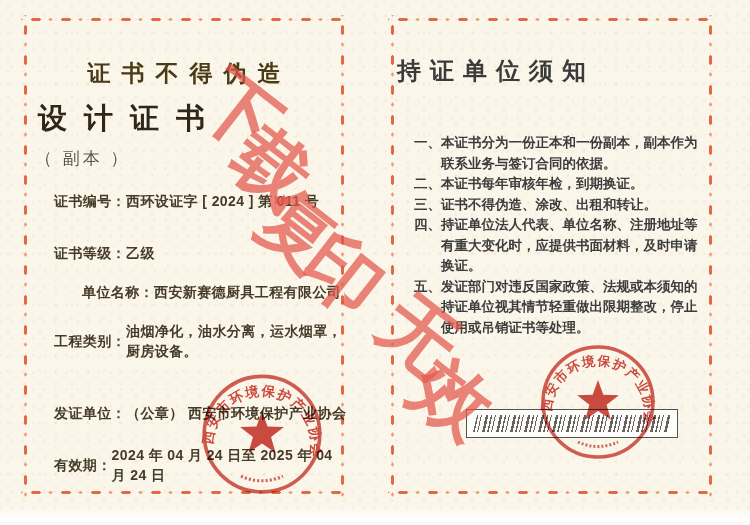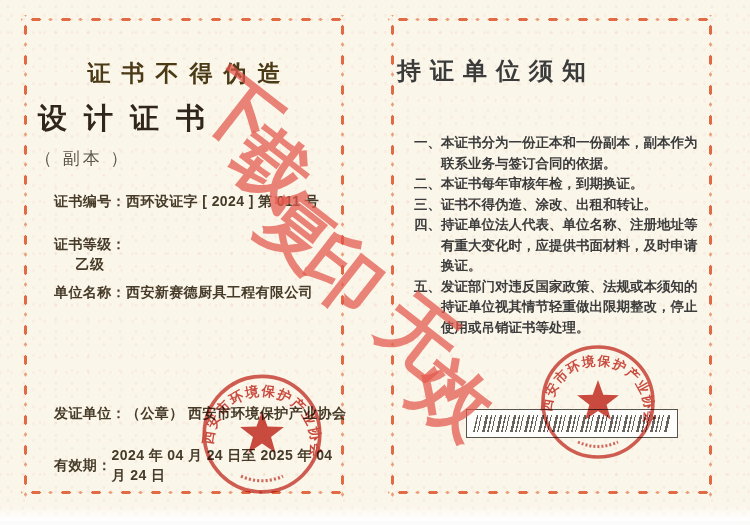--- a/index.html
+++ b/index.html
@@ -55,23 +55,23 @@
   .t2{position:absolute;left:0;right:0;top:84px;text-align:left;
       font-size:29px;font-weight:700;letter-spacing:17px;color:#31261a;text-indent:17px;}
   .sub{position:absolute;left:14px;right:0;top:132px;text-align:left;
       font-size:17px;color:#5d564c;letter-spacing:3px;}
 
   .row{position:absolute;left:33px;display:flex;align-items:center;
       font-size:14px;color:#463b28;letter-spacing:.4px;line-height:20px;}
   .row .lbl{font-weight:700;white-space:nowrap;}
   .row .val{font-weight:600;}
   .row.r-certno{top:176px;}
-  .row.r-grade{top:219px;flex-direction:column;}
+  .row.r-grade{top:228px;}
   .row.r-grade .pair2{margin-left:20px;display:flex;}
-  .row.r-company{top:267px;}
+  .row.r-company{top:267px;margin-left:28px;}
   .row.r-category{top:306px;}
   .row.r-category .val{max-width:229px;}
   .row.r-issuer{top:388px;}
   .row.r-valid{top:430px;}
 
   
   .rt{position:absolute;left:0;right:0;top:40px;text-align:left;
       font-size:24px;font-weight:700;letter-spacing:9px;color:#3b3b3b;text-indent:9px;}
   .notices{position:absolute;left:26px;top:118px;width:288px;margin:0;padding:0;list-style:none;}
   .notices li{display:flex;font-size:13.5px;line-height:20.5px;color:#3c3c3c;font-weight:600;margin:0;}
@@ -118,20 +118,24 @@
     <div class="row r-grade">
       <span class="lbl">证书等级：</span>
       <span class="val">乙级</span>
     </div>
 
     <div class="row r-company">
       <span class="lbl">单位名称：</span>
       <span class="val">西安新赛德厨具工程有限公司</span>
     </div>
 
+    <div class="row r-category">
+      <span class="lbl">工程类别：</span>
+      <span class="val">油烟净化，油水分离，运水烟罩，厨房设备。</span>
+    </div>
 
     <div class="row r-issuer">
       <span class="lbl">发证单位：</span>
       <span class="val">（公章） 西安市环境保护产业协会</span>
     </div>
 
     <div class="row r-valid">
       <span class="lbl">有效期：</span>
       <span class="val">2024 年 04 月 24 日至 2025 年 04 月 24 日</span>
     </div>

